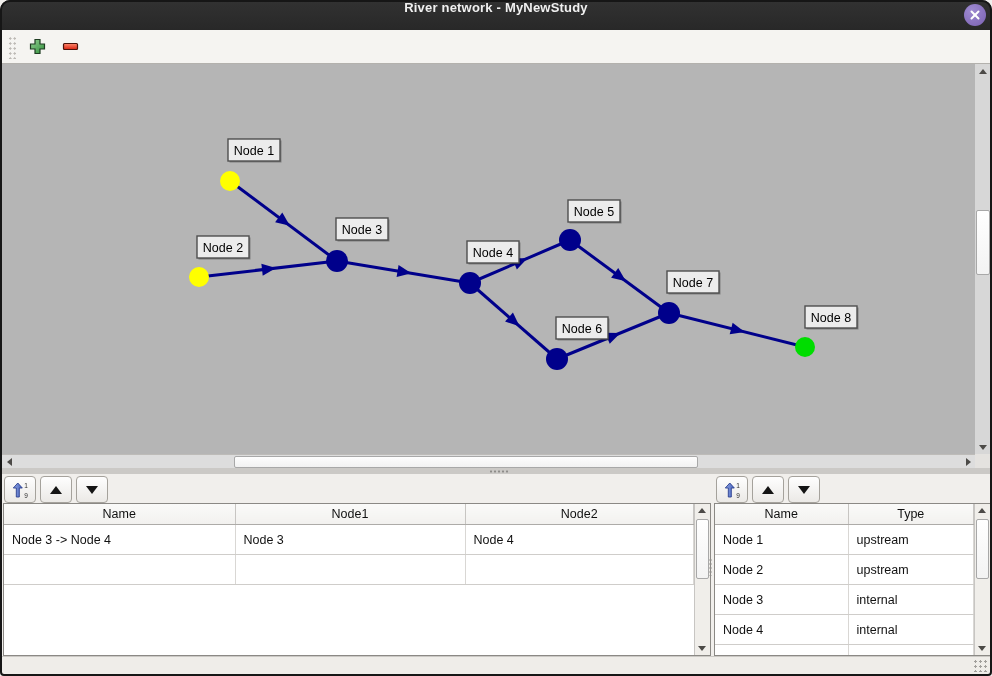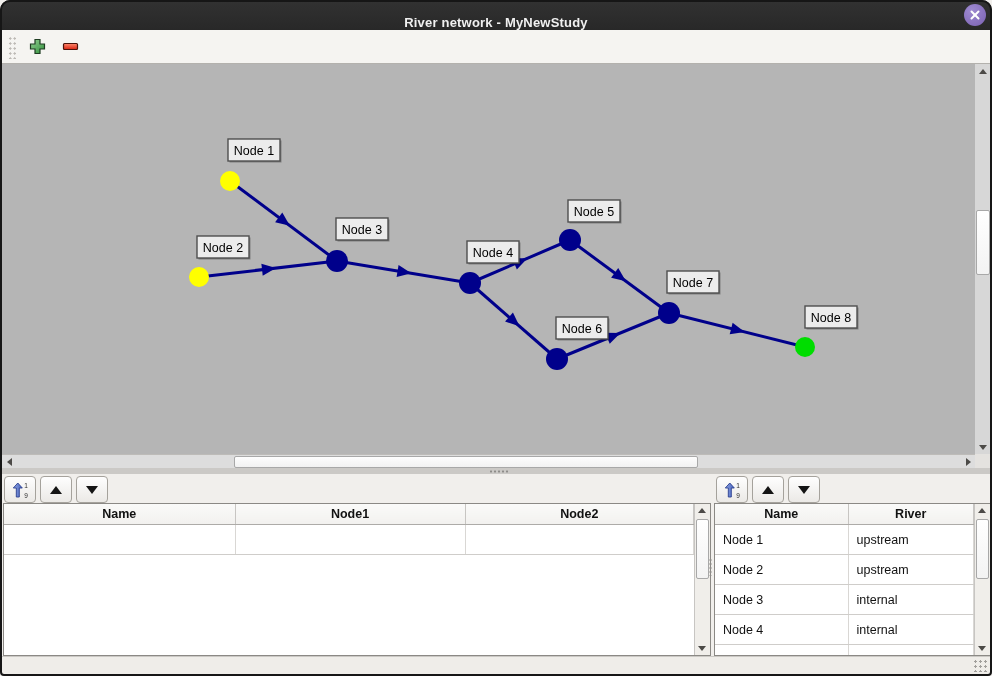--- a/index.html
+++ b/index.html
@@ -2,21 +2,21 @@
 <html><head>
 <meta charset="utf-8">
 <style>
   html,body{margin:0;padding:0;background:#ffffff;font-family:"Liberation Sans",sans-serif;}
   .window{position:relative;width:992px;height:676px;background:#f1efec;overflow:hidden;}
   .window-frame{position:absolute;inset:0;border:2px solid #161616;border-radius:10px 10px 4px 4px;pointer-events:none;z-index:60;}
 
   
   .titlebar{position:absolute;left:0;top:0;width:992px;height:30px;
     background:linear-gradient(#323232,#282828);border-radius:10px 10px 0 0;
-    display:flex;align-items:flex-end;justify-content:center;z-index:5;}
+    display:flex;align-items:flex-start;justify-content:center;z-index:5;}
   .title{color:#f0f0f0;font-size:13px;font-weight:bold;letter-spacing:.2px;}
   .close-btn{position:absolute;right:6px;top:4px;width:22px;height:22px;border-radius:50%;
     background:radial-gradient(circle at 35% 30%,#9e8ad0,#7b61b3);
     display:flex;align-items:center;justify-content:center;cursor:pointer;}
 
   
   .toolbar{position:absolute;left:2px;top:30px;width:988px;height:33px;background:#f5f4f1;
     border-bottom:1px solid #b3b1ad;display:flex;align-items:center;z-index:4;}
   .drag-handle{width:9px;height:24px;margin-left:5px;
     background-image:radial-gradient(circle,#bcb9b4 1px,transparent 1.3px);
@@ -58,21 +58,21 @@
   .btn .tri-up-lg{width:0;height:0;border-left:6px solid transparent;border-right:6px solid transparent;border-bottom:8px solid #141414;}
   .btn .tri-down-lg{width:0;height:0;border-left:6px solid transparent;border-right:6px solid transparent;border-top:8px solid #141414;}
 
   
   .table-frame{position:absolute;top:29px;height:153px;display:flex;border:1px solid #8b8985;background:#ffffff;box-sizing:border-box;}
   .table-frame.left{left:1px;width:708px;}
   .table-frame.right{left:712px;width:277px;}
   .tbl{flex:1;overflow:hidden;}
   table{border-collapse:collapse;width:100%;table-layout:fixed;}
   th{height:20px;background:linear-gradient(#fafaf9,#f2f1ef);border-right:1px solid #c7c5c2;border-bottom:1px solid #adaba8;
-     font-weight:bold;font-size:12.5px;color:#111;padding:0;}
+     font-weight:normal;font-size:12.5px;color:#111;padding:0;}
   td{height:29px;border-right:1px solid #d9d7d4;border-bottom:1px solid #cfcdca;background:#fff;
      font-size:12.5px;color:#111;padding:0 4px 0 8px;white-space:nowrap;overflow:hidden;}
   .tbl-scroll{width:15px;background:#f0eeea;border-left:1px solid #c7c5c2;position:relative;flex:none;}
   .tbl-thumb{position:absolute;left:1px;width:11px;background:linear-gradient(#ffffff,#f3f3f3);border:1px solid #a8a8a8;border-radius:2px;}
 
   
   .status-strip{position:absolute;left:2px;top:656px;width:988px;height:18px;background:#efede9;border-top:1px solid #cbc9c5;box-sizing:border-box;}
   .resize-grip{position:absolute;right:3px;bottom:2px;width:14px;height:13px;cursor:nwse-resize;
     background-image:radial-gradient(circle,#a19f9b 1px,transparent 1.2px);background-size:5px 5px;background-position:0 0;}
 </style>
@@ -245,20 +245,25 @@
             </colgroup>
           <thead>
               <tr>
                 <th>Name</th>
                 <th>Node1</th>
                 <th>Node2</th>
               </tr>
             </thead>
             <tbody>
               <tr>
+                <td>Node 3 -&gt; Node 4</td>
+                <td>Node 3</td>
+                <td>Node 4</td>
+              </tr>
+              <tr>
                 <td></td>
                 <td></td>
                 <td></td>
               </tr>
             </tbody>
         </table>
       </div>
       <div class="tbl-scroll">
         <div class="sb-btn" style="left:0;top:0;width:14px;height:13px;">
             <span class="tri-up"></span>
@@ -273,21 +278,21 @@
     <div class="table-frame right">
       <div class="tbl">
         <table id="node-table">
           <colgroup>
               <col style="width:133px">
               <col>
             </colgroup>
           <thead>
               <tr>
                 <th>Name</th>
-                <th>River</th>
+                <th>Type</th>
               </tr>
             </thead>
             <tbody>
               <tr>
                 <td>Node 1</td>
                 <td>upstream</td>
               </tr>
               <tr>
                 <td>Node 2</td>
                 <td>upstream</td>

